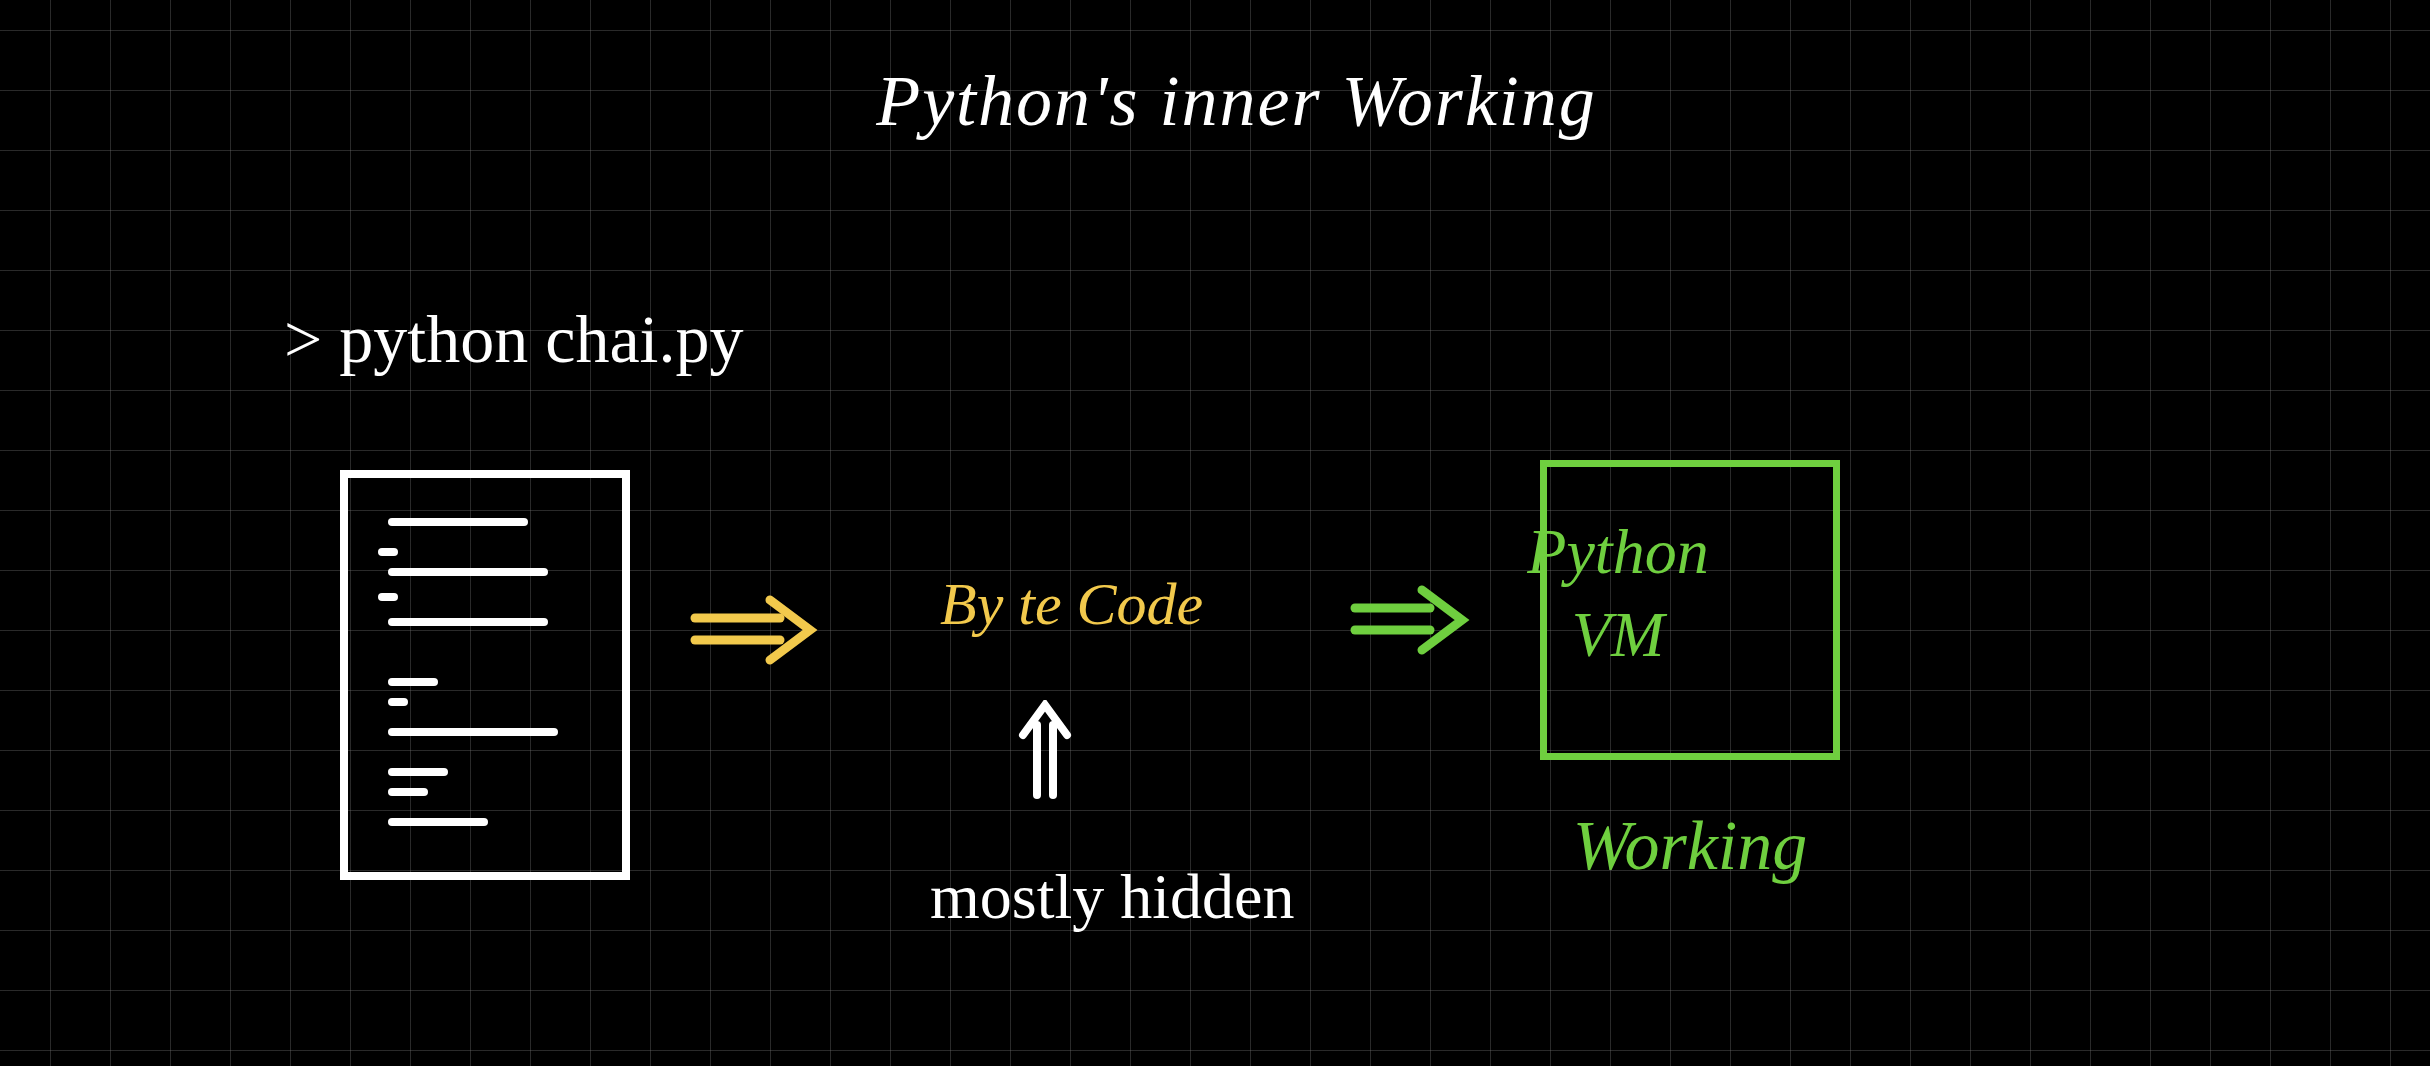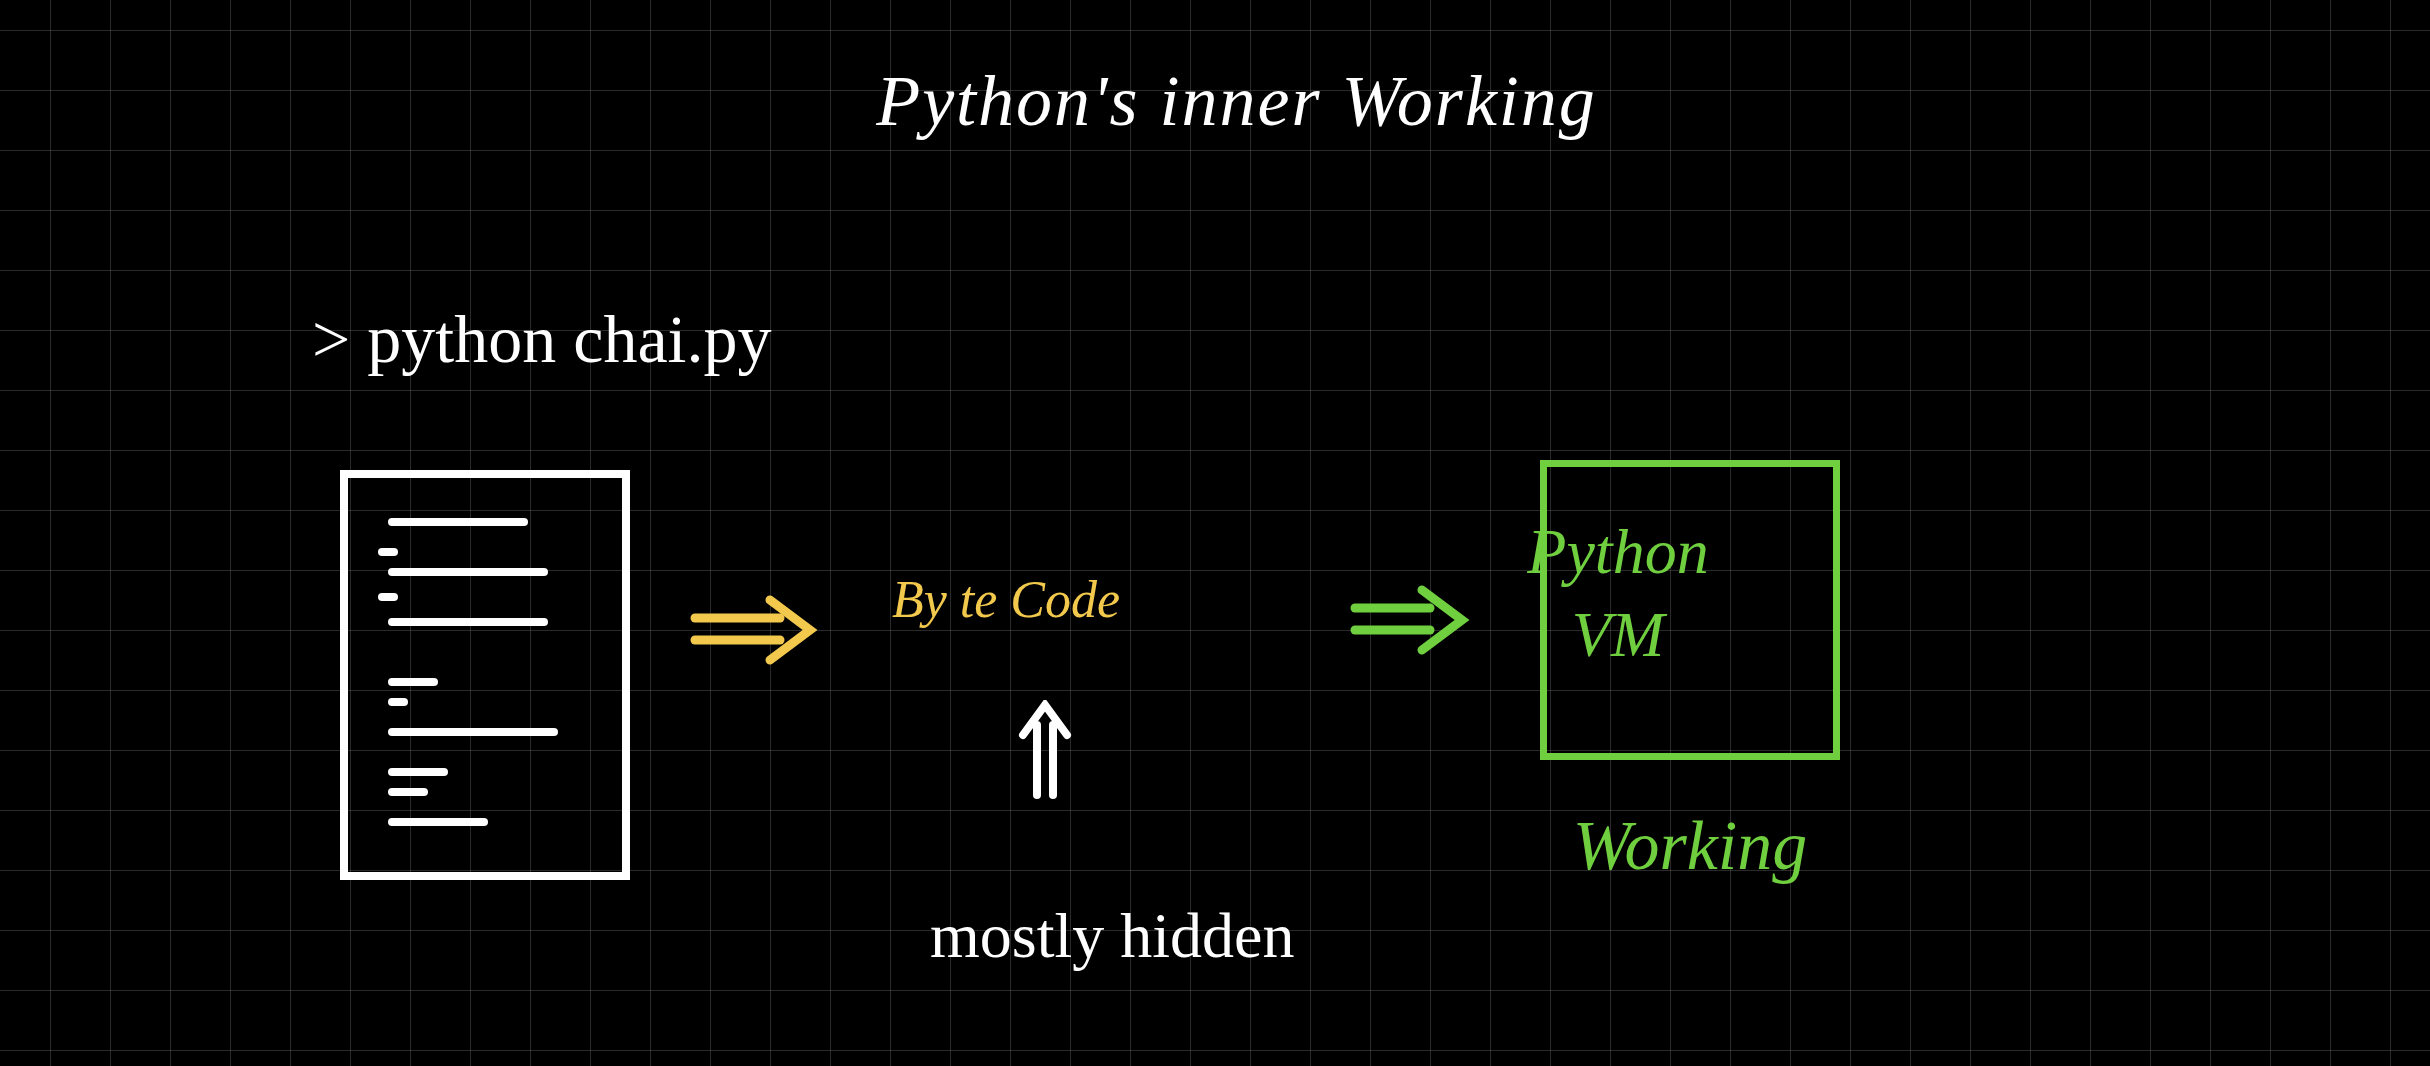--- a/index.html
+++ b/index.html
@@ -29,21 +29,21 @@
     color: #fff;
     font-size: 72px;
     font-style: italic;
     font-weight: 500;
     letter-spacing: 2px;
     padding-left: 43px;
   }
   .command {
     position: absolute;
     top: 300px;
-    left: 312px;
+    left: 284px;
     color: #fff;
     font-size: 68px;
     font-weight: 500;
   }
   .filebox {
     position: absolute;
     top: 470px;
     left: 340px;
     width: 290px;
     height: 410px;
@@ -58,41 +58,40 @@
   .arrow1 {
     position: absolute;
     top: 590px;
     left: 690px;
     width: 130px;
     height: 80px;
   }
   .bytecode {
     position: absolute;
     top: 570px;
-    left: 892px;
+    left: 940px;
     color: #f2c94c;
-    font-size: 52px;
+    font-size: 60px;
     font-style: italic;
     font-weight: 500;
   }
   .arrow-up {
     position: absolute;
     top: 700px;
     left: 1015px;
     width: 60px;
     height: 100px;
   }
   .mostly-hidden {
     position: absolute;
     top: 860px;
     left: 930px;
     color: #fff;
     font-size: 64px;
     font-weight: 500;
-    margin-top: 39px;
   }
   .arrow2 {
     position: absolute;
     top: 580px;
     left: 1350px;
     width: 120px;
     height: 80px;
   }
   .vmbox {
     position: absolute;

